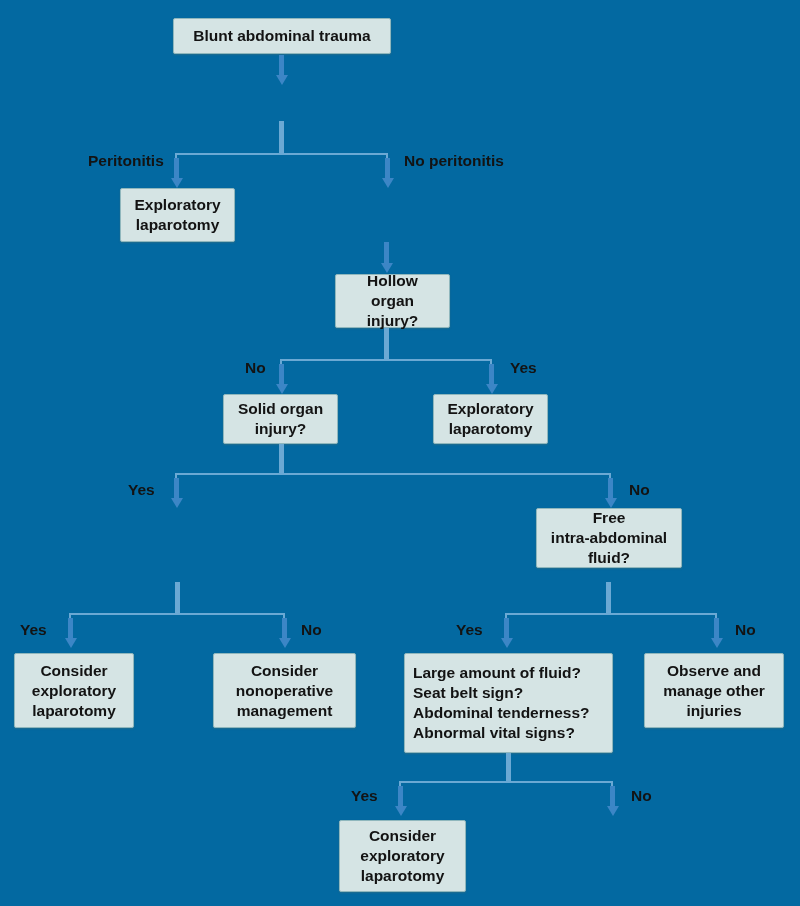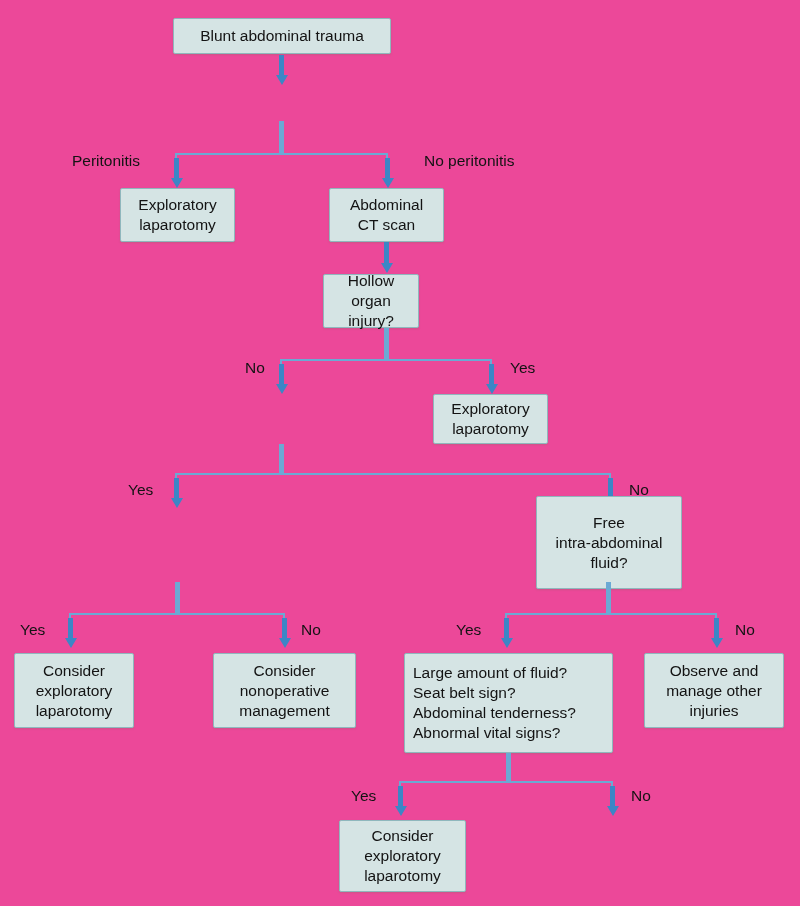--- a/index.html
+++ b/index.html
@@ -5,23 +5,24 @@
 <style>
   html, body {
     margin: 0;
     padding: 0;
     background: #fdf3dc;
   }
   #canvas {
     position: relative;
     width: 800px;
     height: 906px;
-    background: #ec4899;
+    background: #0369a1;
     font-family: "Liberation Sans", sans-serif;
     overflow: hidden;
+    font-weight: bold;
   }
 
   
   .node {
     position: absolute;
     box-sizing: border-box;
     background: #d5e4e4;
     border: 1px solid #8fb7bd;
     border-radius: 2px;
     box-shadow: 0 1px 2px rgba(120,120,90,0.28);
@@ -93,73 +94,73 @@
   </div>
 
   <div class="arrow" style="left:279px; top:55px; height:21px;"></div>
 
 
   <div class="vstem" style="left:279px; top:121px; height:33px;"></div>
   <div class="hbar" style="left:175px; top:153px; width:213px;"></div>
   <div class="vthin" style="left:175px; top:153px; height:8px;"></div>
   <div class="vthin" style="left:386px; top:153px; height:8px;"></div>
 
-  <div class="blabel" style="left:72px; top:152px;">Peritonitis</div>
-  <div class="blabel" style="left:424px; top:152px;text-align:right;">No peritonitis</div>
+  <div class="blabel" style="left:88px; top:152px;">Peritonitis</div>
+  <div class="blabel" style="left:404px; top:152px;text-align:right;">No peritonitis</div>
 
   <div class="arrow" style="left:174px; top:158px; height:21px;"></div>
   <div class="arrow" style="left:385px; top:158px; height:21px;"></div>
 
   <div class="node" style="left:120px; top:188px; width:115px; height:54px;">
     <span class="txt">Exploratory
 laparotomy</span>
   </div>
 
-  <div class="node" style="left:329px; top:188px; width:115px; height:54px;">
-    <span class="txt">Abdominal
-CT scan</span>
-  </div>
 
   <div class="arrow" style="left:384px; top:242px; height:22px;"></div>
 
-  <div class="node" style="left:323px; top:274px; width:96px; height:54px;">
+  <div class="node" style="left:335px; top:274px; width:115px; height:54px;">
     <span class="txt">Hollow
 organ injury?</span>
   </div>
 
   <div class="vstem" style="left:384px; top:328px; height:32px;"></div>
   <div class="hbar" style="left:280px; top:359px; width:212px;"></div>
   <div class="vthin" style="left:280px; top:359px; height:8px;"></div>
   <div class="vthin" style="left:490px; top:359px; height:8px;"></div>
 
   <div class="blabel" style="left:245px; top:359px;">No</div>
   <div class="blabel" style="left:510px; top:359px;">Yes</div>
 
   <div class="arrow" style="left:279px; top:364px; height:21px;"></div>
   <div class="arrow" style="left:489px; top:364px; height:21px;"></div>
 
+  <div class="node" style="left:223px; top:394px; width:115px; height:50px;">
+    <span class="txt">Solid organ
+injury?</span>
+  </div>
 
   <div class="node" style="left:433px; top:394px; width:115px; height:50px;">
     <span class="txt">Exploratory
 laparotomy</span>
   </div>
 
   <div class="vstem" style="left:279px; top:444px; height:30px;"></div>
   <div class="hbar" style="left:175px; top:473px; width:436px;"></div>
   <div class="vthin" style="left:175px; top:473px; height:8px;"></div>
   <div class="vthin" style="left:609px; top:473px; height:8px;"></div>
 
   <div class="blabel" style="left:128px; top:481px;">Yes</div>
   <div class="blabel" style="left:629px; top:481px;">No</div>
 
   <div class="arrow" style="left:174px; top:478px; height:21px;"></div>
   <div class="arrow" style="left:608px; top:478px; height:21px;"></div>
 
 
-  <div class="node" style="left:536px; top:496px; width:146px; height:93px;">
+  <div class="node" style="left:536px; top:508px; width:146px; height:60px;">
     <span class="txt">Free
 intra-abdominal
 fluid?</span>
   </div>
 
   <div class="vstem" style="left:175px; top:582px; height:32px;"></div>
   <div class="hbar" style="left:69px; top:613px; width:216px;"></div>
   <div class="vthin" style="left:69px; top:613px; height:8px;"></div>
   <div class="vthin" style="left:283px; top:613px; height:8px;"></div>
 

